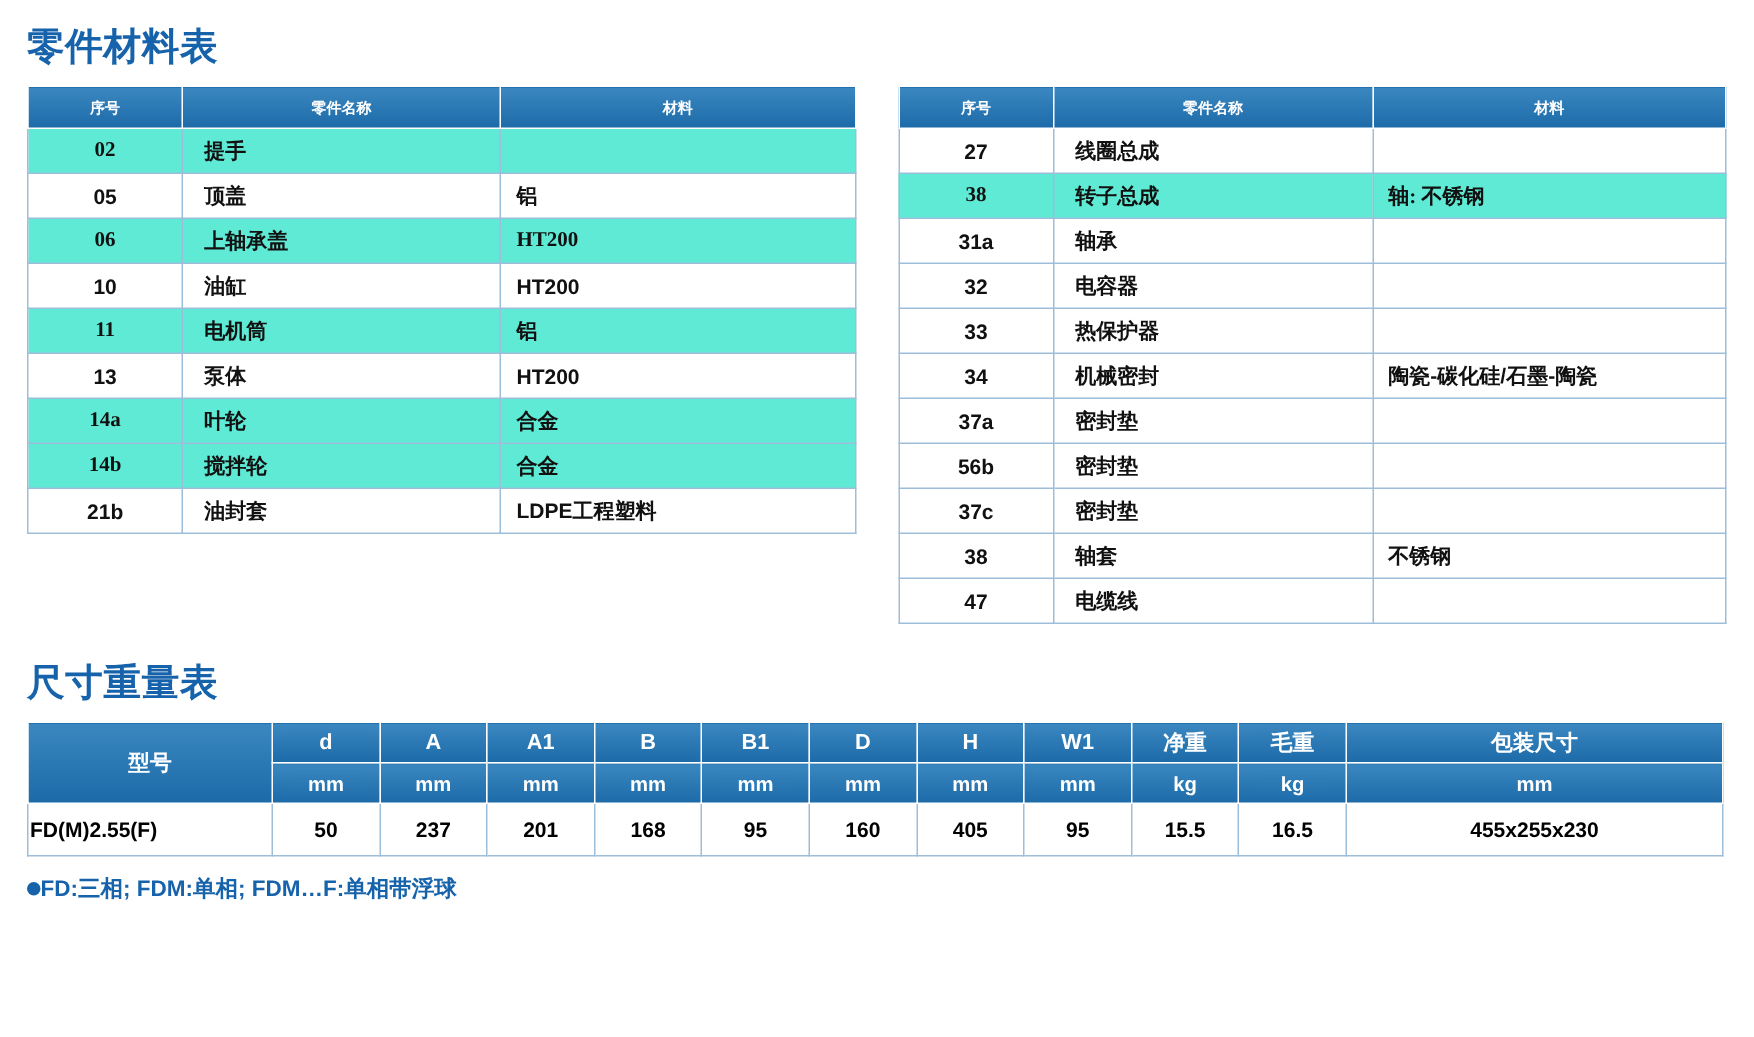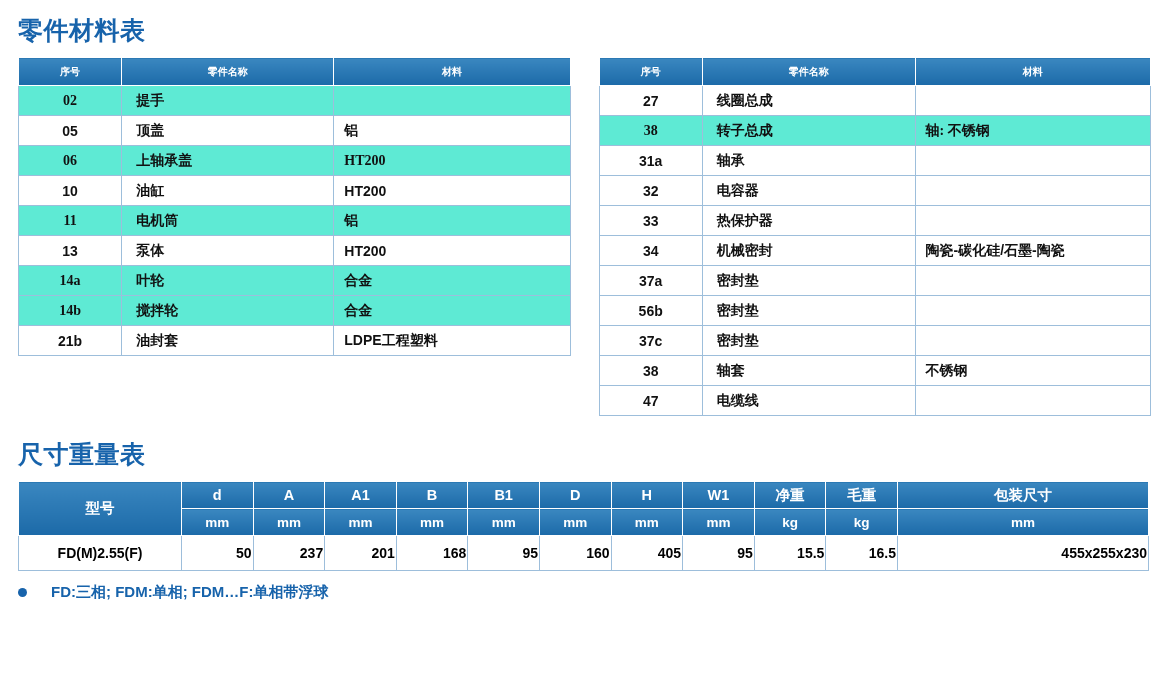--- a/index.html
+++ b/index.html
@@ -105,32 +105,32 @@
   table.dims th.model {
     width: 160px;
   }
   table.dims th.unit {
     font-size: 13.5px;
     font-weight: bold;
   }
   table.dims td {
     height: 32px;
     border: 1px solid #9dbedb;
-    text-align: right;
+    text-align: center;
     font-size: 14px;
     font-weight: bold;
   }
   table.dims td.model-cell {
-    text-align: center;
+    text-align: left;
   }
   .note {
     margin-top: 12px;
     display: flex;
     align-items: center;
-    gap: 24px;
+    gap: 0;
     color: #1763ab;
     font-weight: bold;
     font-size: 15px;
   }
   .bullet {
     width: 9px;
     height: 9px;
     border-radius: 50%;
     background: #1763ab;
     display: inline-block;

